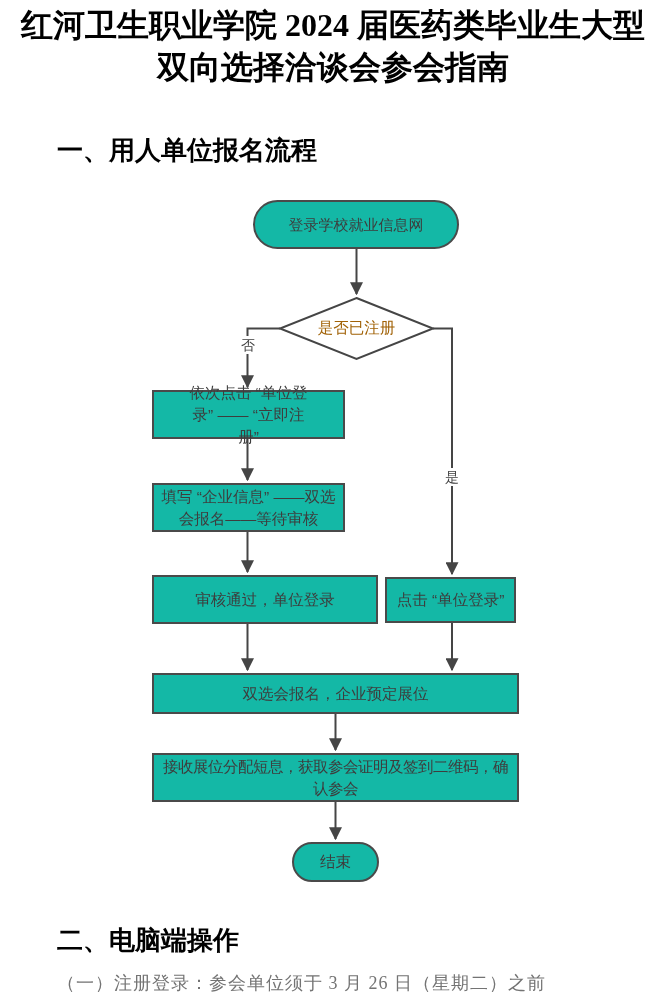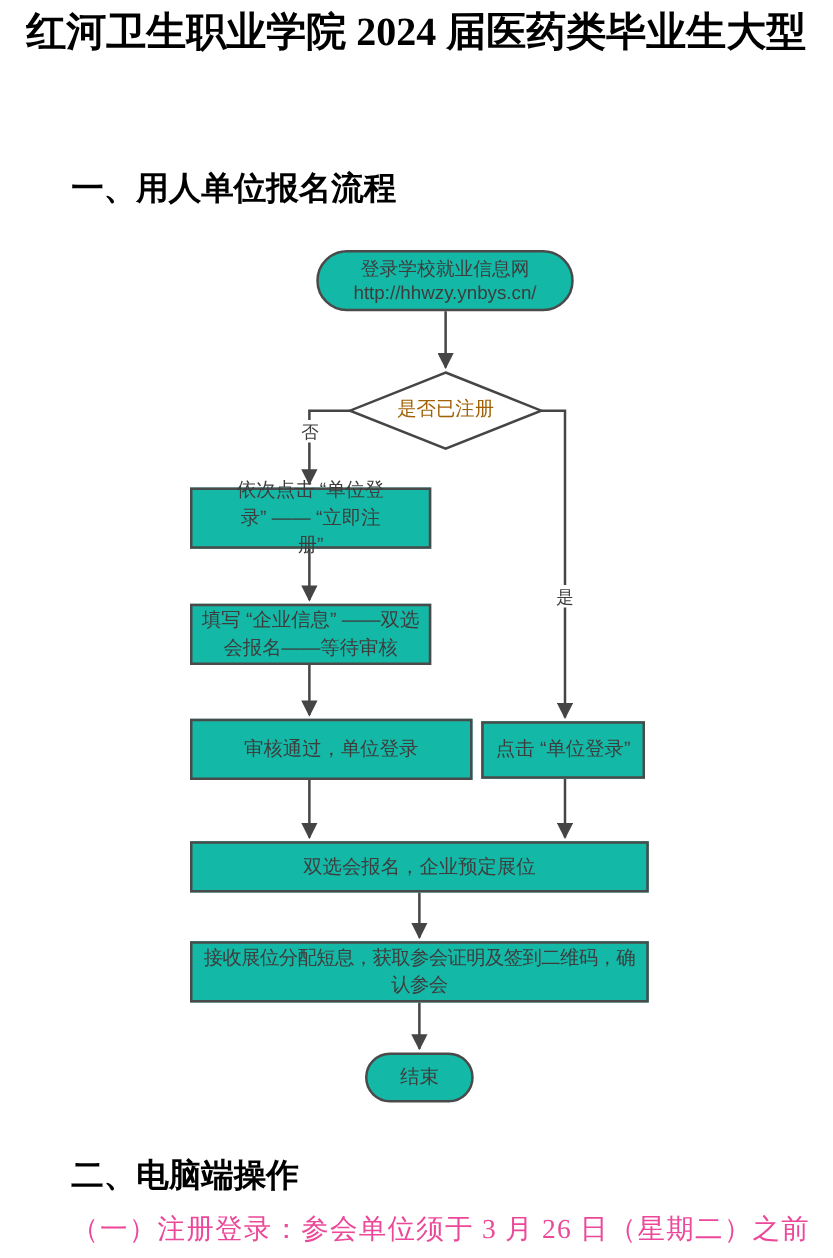--- a/index.html
+++ b/index.html
@@ -34,24 +34,24 @@
     white-space: nowrap;
   }
   #heading-1 { top: 133px; }
   #heading-2 { top: 923px; }
 
   
   .body-paragraph {
     position: absolute;
     left: 57px; top: 968px; width: 604px;
     font-family: "Liberation Serif", serif;
-    font-size: 22px;
+    font-size: 18px;
     line-height: 30px;
     letter-spacing: 1px;
-    color: #ec4899;
+    color: #737373;
     white-space: nowrap;
   }
 
   
   #flow-svg { position: absolute; left: 0; top: 0; z-index: 1; pointer-events: none; }
 
   .flow-node {
     position: absolute;
     z-index: 2;
     border: 2px solid #4a4a4a;
@@ -94,20 +94,21 @@
     text-align: center;
   }
   #label-no  { left: 239px; top: 336px; }
   #label-yes { left: 443px; top: 468px; }
 </style>
 </head>
 <body>
 
 <div class="doc-title">
   <div>红河卫生职业学院 2024 届医药类毕业生大型</div>
+  <div>双向选择洽谈会参会指南</div>
 </div>
 
 <div class="section-heading" id="heading-1">一、用人单位报名流程</div>
 
 <svg id="flow-svg" width="666" height="1006" viewBox="0 0 666 1006">
   <defs>
     <marker id="arrow" viewBox="0 0 10 10" refX="9" refY="5" markerWidth="13" markerHeight="13" markerUnits="userSpaceOnUse" orient="auto-start-reverse">
       <path d="M0,0 L10,5 L0,10 z" fill="#454545"></path>
     </marker>
   </defs>
@@ -130,21 +131,20 @@
     <path d="M335.5 714 L335.5 750" marker-end="url(#arrow)"></path>
 
     <path d="M335.5 802 L335.5 839" marker-end="url(#arrow)"></path>
 
     <polygon points="356.5,298 433,328.5 356.5,359 280,328.5" fill="#ffffff"></polygon>
   </g>
 </svg>
 
 <div class="flow-node" id="node-start">
   <div>登录学校就业信息网</div>
-  <div>http://hhwzy.ynbys.cn/</div>
 </div>
 
 <div class="diamond-label">是否已注册</div>
 <div class="branch-label" id="label-no">否</div>
 <div class="branch-label" id="label-yes">是</div>
 
 <div class="flow-node" id="node-register">依次点击 “单位登录” —— “立即注册”</div>
 <div class="flow-node" id="node-fill">填写 “企业信息” ——双选会报名——等待审核</div>
 <div class="flow-node" id="node-approved">审核通过，单位登录</div>
 <div class="flow-node" id="node-login">点击 “单位登录”</div>

